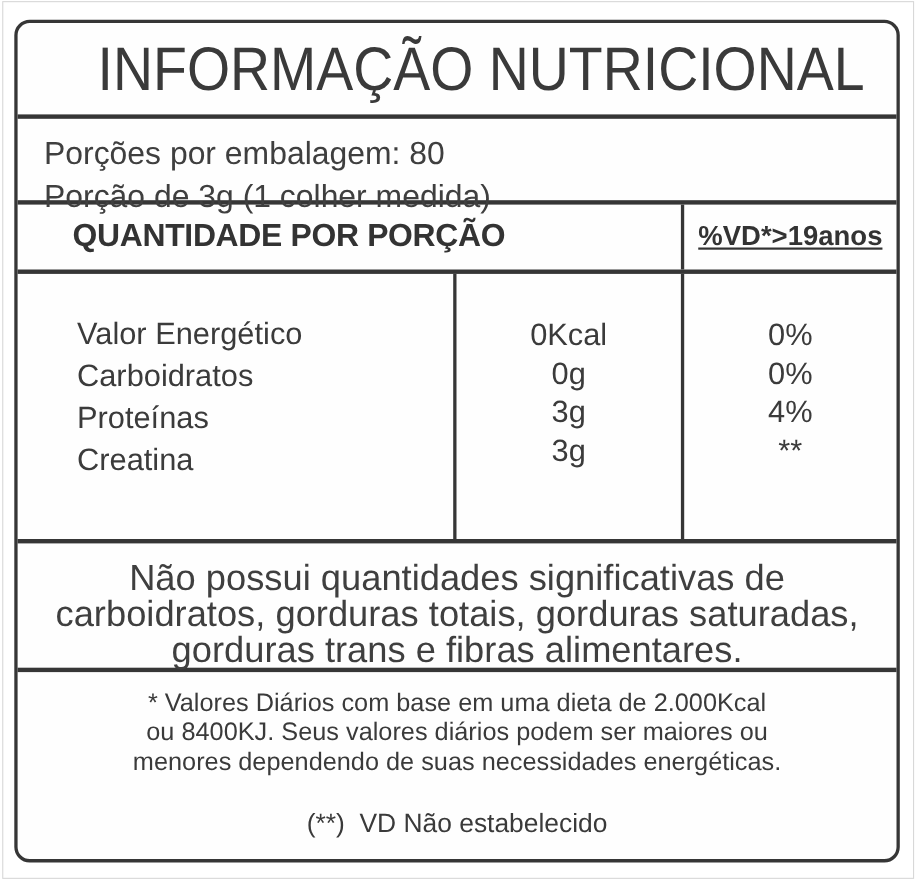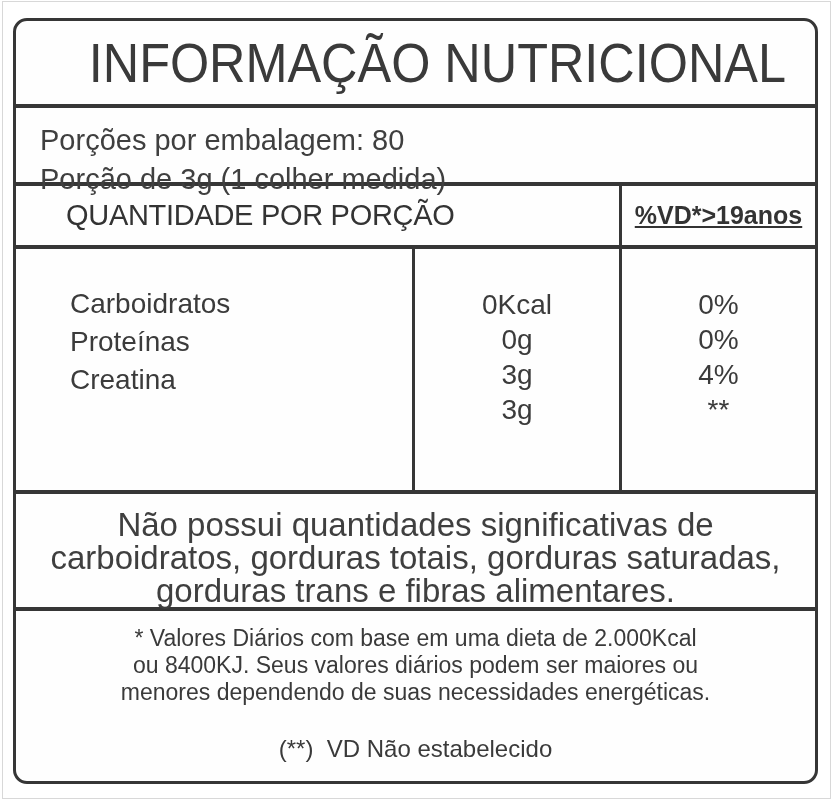--- a/index.html
+++ b/index.html
@@ -67,21 +67,21 @@
     height: 63px;
     display: flex;
     align-items: stretch;
   }
   .head-quantity {
     width: 603px;
     display: flex;
     align-items: center;
     padding-left: 50px;
     font-size: 29px;
-    font-weight: 400;
+    font-weight: 700;
     letter-spacing: -0.3px;
     color: #333333;
   }
   .head-vd {
     width: 196px;
     border-left: 3px solid #363636;
     display: flex;
     align-items: center;
     justify-content: center;
     font-size: 25px;
@@ -163,20 +163,21 @@
       <div>Porção de 3g (1 colher medida)</div>
     </div>
 
     <div class="sec sec-headrow">
       <div class="head-quantity">QUANTIDADE POR PORÇÃO</div>
       <div class="head-vd">%VD*&gt;19anos</div>
     </div>
 
     <div class="sec sec-body">
       <div class="col-names">
+        <div>Valor Energético</div>
         <div>Carboidratos</div>
         <div>Proteínas</div>
         <div>Creatina</div>
       </div>
       <div class="col-amounts">
         <div>0Kcal</div>
         <div>0g</div>
         <div>3g</div>
         <div>3g</div>
       </div>

